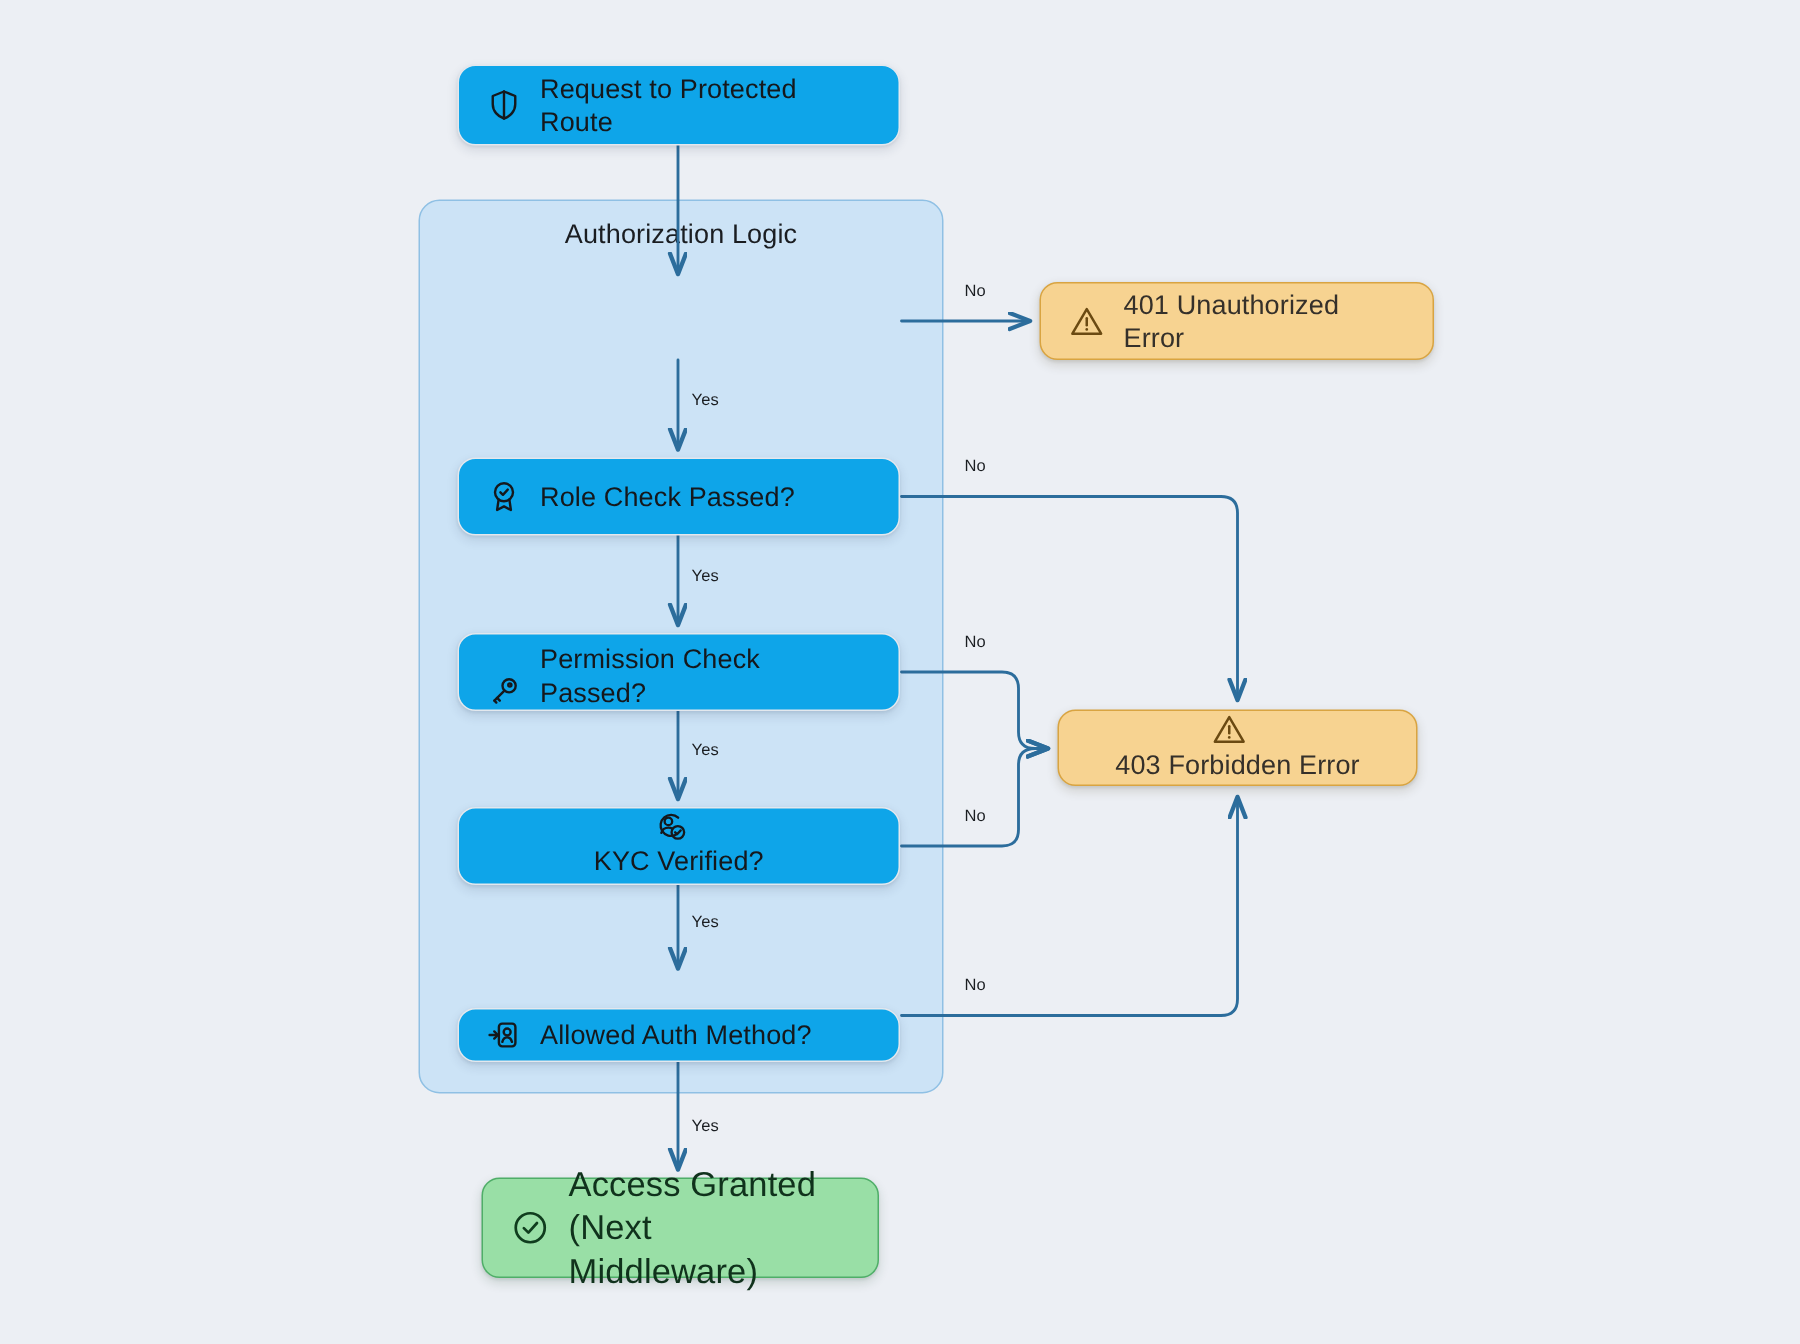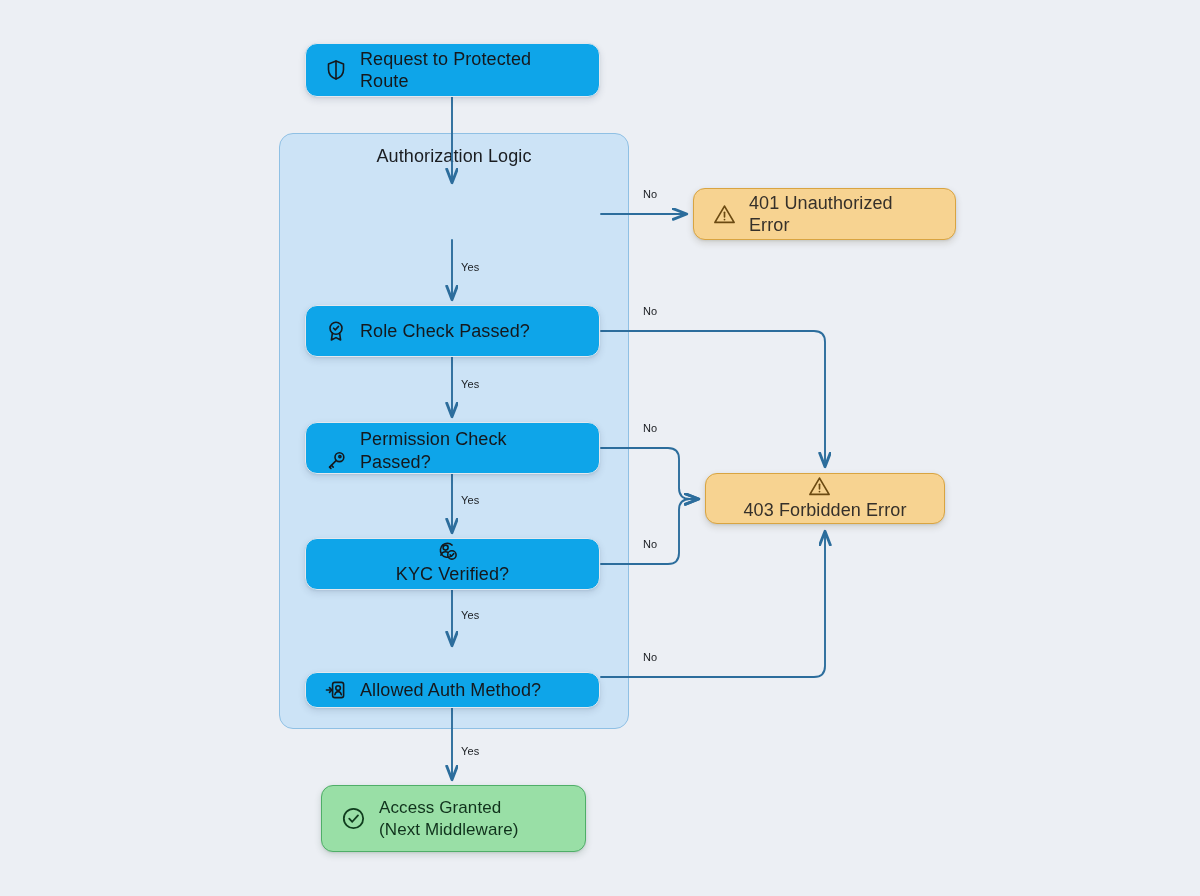--- a/index.html
+++ b/index.html
@@ -87,21 +87,21 @@
     background: #f7d391;
     border: 1.5px solid #d9a441;
     box-shadow: 0 3px 7px rgba(60, 50, 20, 0.16), 0 1px 2px rgba(60,50,20,0.09);
   }
   .node-amber .txt { color: #35302a; }
   .node-green {
     background: #99dfa6;
     border: 1.5px solid #4fae68;
     box-shadow: 0 3px 7px rgba(25, 70, 40, 0.16), 0 1px 2px rgba(25,70,40,0.09);
   }
-  .node-green .txt { color: #10321c; font-size: 17px; }
+  .node-green .txt { color: #10321c; font-size: 23px; }
 
   
   #node-request   { left: 305px; top: 43px;  width: 295px; height: 54px;  padding: 0 18px; }
   #node-logged-in { left: 305px; top: 188px; width: 295px; height: 52px;  padding: 0 18px; }
   #node-role      { left: 305px; top: 305px; width: 295px; height: 52px;  padding: 0 18px; }
   #node-perm      { left: 305px; top: 422px; width: 295px; height: 52px;  padding: 0 18px; align-items: flex-end; }
   #node-kyc       { left: 305px; top: 538px; width: 295px; height: 52px;  padding: 0 18px; flex-direction: column; }
   #node-auth      { left: 305px; top: 628px; width: 295px; height: 36px;  padding: 0 18px; margin-top: 44px; }
   #node-401       { left: 693px; top: 188px; width: 263px; height: 52px;  padding: 0 18px; }
   #node-403       { left: 705px; top: 473px; width: 240px; height: 51px;  padding: 0 6px; flex-direction: column; }

